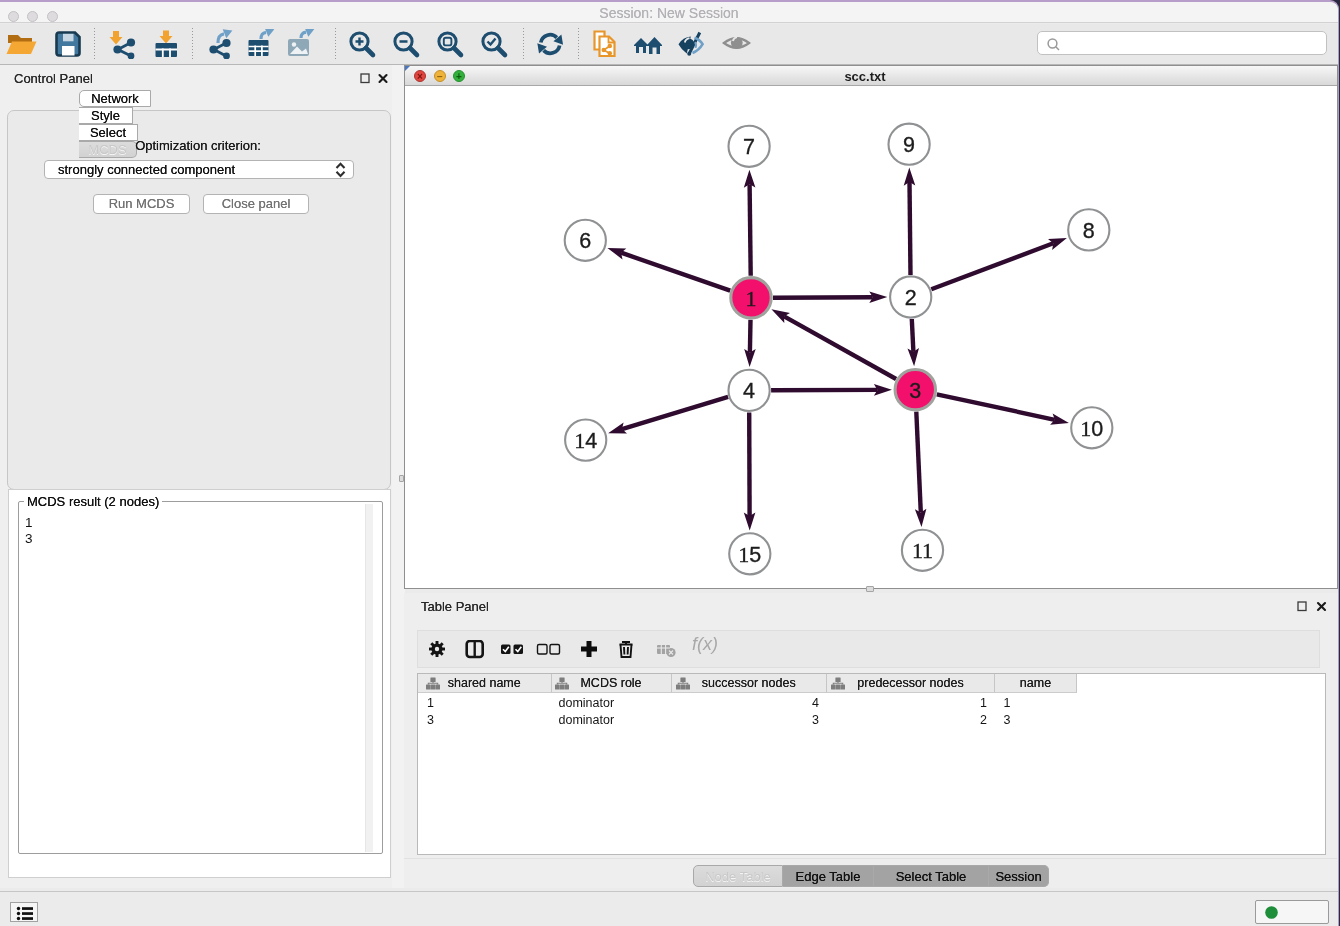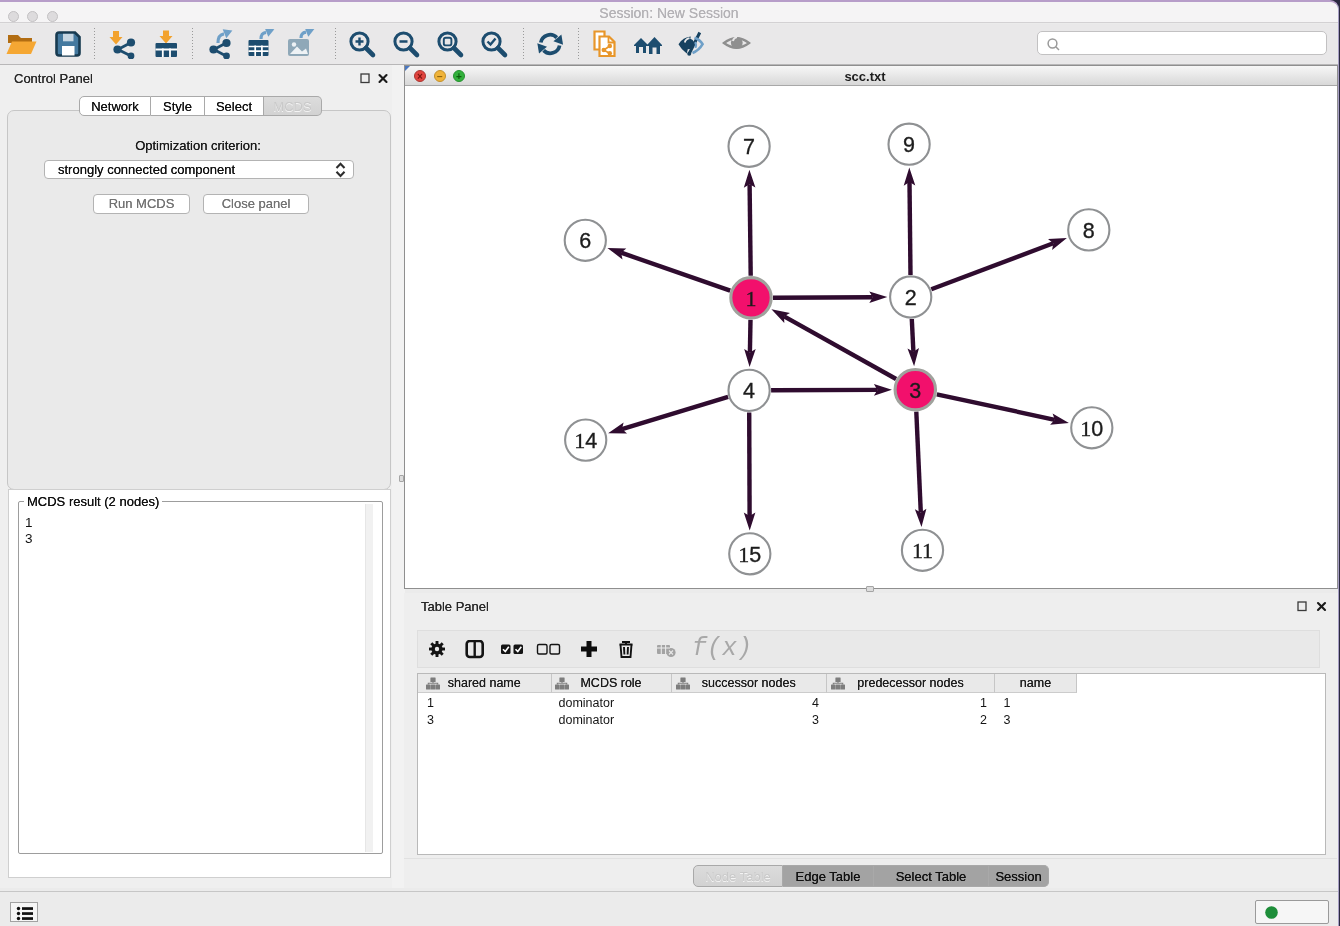--- a/index.html
+++ b/index.html
@@ -19,21 +19,21 @@
   background:#e9e8e9; border-bottom:1px solid #b8b7b8; }
 .tsep { position:absolute; top:4px; height:32px; width:1px;
   background-image:repeating-linear-gradient(to bottom,#9a9a9a 0 1px,transparent 1px 3px); }
 .ticon { position:absolute; top:5px; }
 #searchbox { position:absolute; left:1037px; top:7px; width:290px; height:24px;
   background:#fff; border:1px solid #c2c1c2; border-radius:5px; }
 
 #cpanel { position:absolute; left:0; top:63px; width:396px; height:823px; background:#efefef; }
 #cphead { position:absolute; left:14px; top:6px; font-size:13px; color:#282828; }
 .panebtns { position:absolute; top:7px; height:13px; }
-#cptabs { position:absolute; left:79px; top:31px; height:20px; display:flex; font-size:13px; }
+#cptabs { position:absolute; left:79px; top:25px; height:37px; display:flex; font-size:13px;flex-direction:column; }
 #cptabs div { border:1px solid #a9a9a9; border-left:none; background:#fff; color:#111;
   display:flex; align-items:center; justify-content:center; }
 #cptabs div:first-child { border-left:1px solid #a9a9a9; border-radius:5px 0 0 5px; }
 #cptabs div.gray { background:linear-gradient(#dcdcdc,#d2d2d2); color:#c9c9c9;
   text-shadow:0 1px 0 #f4f4f4; border-radius:0 5px 5px 0; }
 #cpbody { position:absolute; left:7px; top:45px; width:384px; height:380px;
   background:#eaeaea; border:1px solid #c6c6c6; border-radius:7px; }
 #optlabel { position:absolute; left:0; top:73px; width:100%; text-align:center;
   font-size:13px; color:#1a1a1a; }
 #dropdown { position:absolute; left:44px; top:95px; width:310px; height:19px;
@@ -393,21 +393,21 @@
           <circle cx="243" cy="12.5" r="4.6"></circle>
         </g>
         <g stroke="#e9e9e9" stroke-width="1.1">
             <line x1="229" y1="8" x2="242" y2="8"></line>
             <line x1="233.3" y1="5" x2="233.3" y2="14"></line>
             <line x1="237.6" y1="5" x2="237.6" y2="14"></line>
           <line x1="241" y1="10.5" x2="245" y2="14.5"></line>
             <line x1="245" y1="10.5" x2="241" y2="14.5"></line>
           </g>
       </svg>
-      <div style="position:absolute;left:274px;top:3px;font-family:Liberation Mono, monospace;font-style:italic;font-size:25px;color:#a8a8a8;">f(x)</div>
+      <div style="position:absolute;left:274px;top:3px;font-family:Liberation Sans, sans-serif;font-style:italic;font-size:18px;color:#a8a8a8;">f(x)</div>
     </div>
     <div id="ttable">
       <div class="thcell" style="left:0; width:133.5px;">shared name</div>
       <div class="thcell" style="left:133.5px; width:120px;">MCDS role</div>
       <div class="thcell" style="left:253.5px; width:155.5px;">successor nodes</div>
       <div class="thcell" style="left:409px; width:168px;">predecessor nodes</div>
       <div class="thcell" style="left:577px; width:82px;">name</div>
       <svg class="treeicon" style="position:absolute;left:8px;top:3px;" width="14" height="14">
           <use href="#tico"></use>
         </svg>

